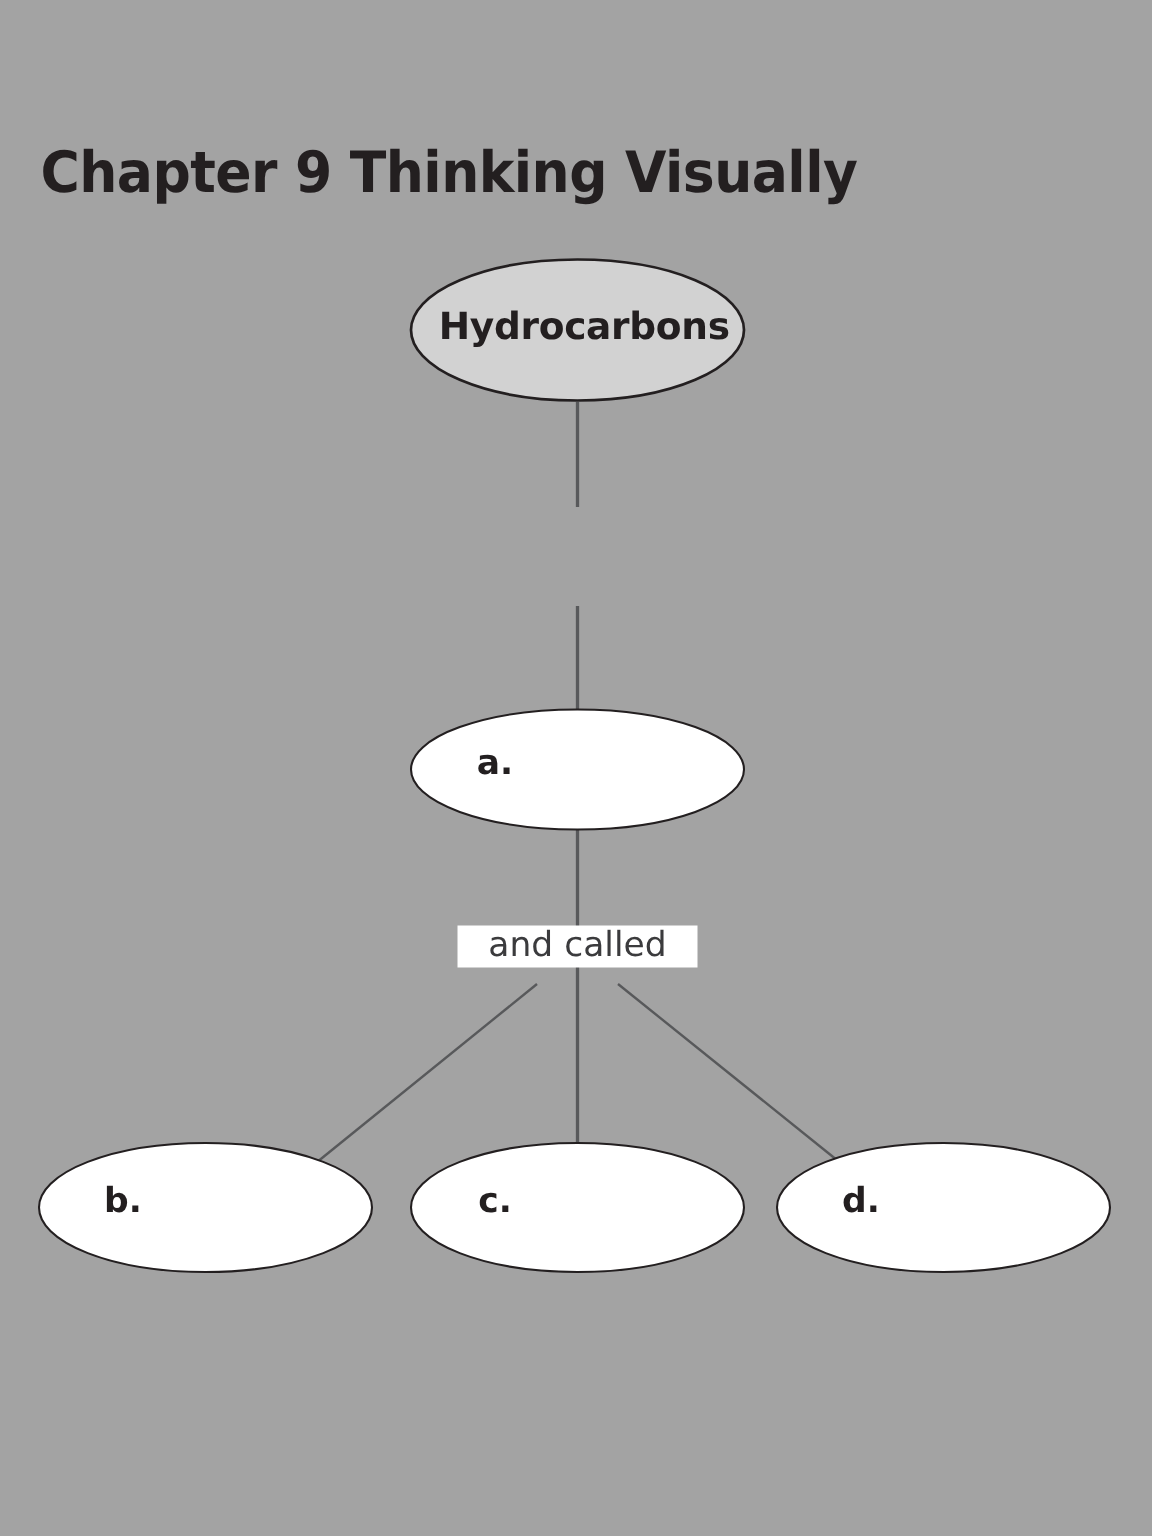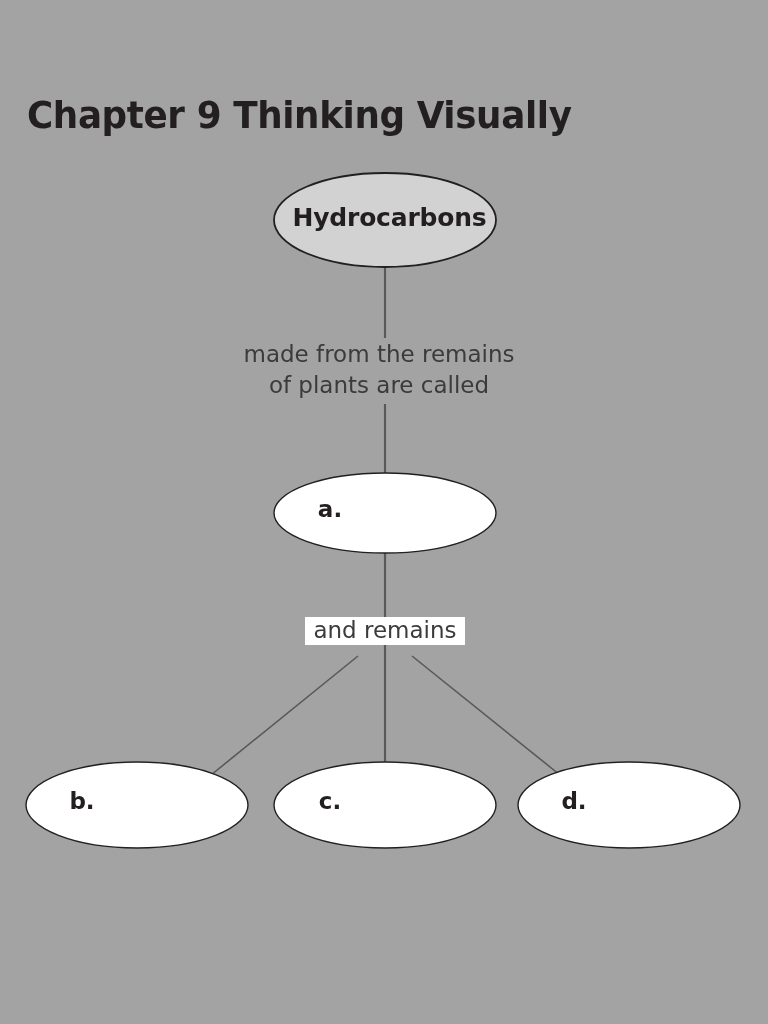--- a/index.html
+++ b/index.html
@@ -99,19 +99,17 @@
   <div class="node-label root" id="label-root" style="left: 274px; width: 231px; top: 203px;">Hydrocarbons</div>
 
   <div class="node-label blank" id="label-a" style="left: 219px; width: 222px; top: 496px;">a.</div>
 
   <div class="node-label blank" id="label-b" style="left: -29px; width: 222px; top: 788px;">b.</div>
 
   <div class="node-label blank" id="label-c" style="left: 219px; width: 222px; top: 788px;">c.</div>
 
   <div class="node-label blank" id="label-d" style="left: 463px; width: 222px; top: 788px;">d.</div>
 
-  <div class="edge-label" id="edge-label-1" style="left: 179px; width: 400px; top: 339px;">made from the remains
-of plants are called</div>
 
   <div style="position: absolute; background: rgb(255, 255, 255); left: 305px; top: 617px; width: 160px; height: 28px;"></div>
-    <div class="edge-label" id="edge-label-2" style="left: 185px; width: 400px; top: 615px;">and remains</div>
+    <div class="edge-label" id="edge-label-2" style="left: 185px; width: 400px; top: 615px;">and called</div>
 
 </div>
 
 </body></html>

